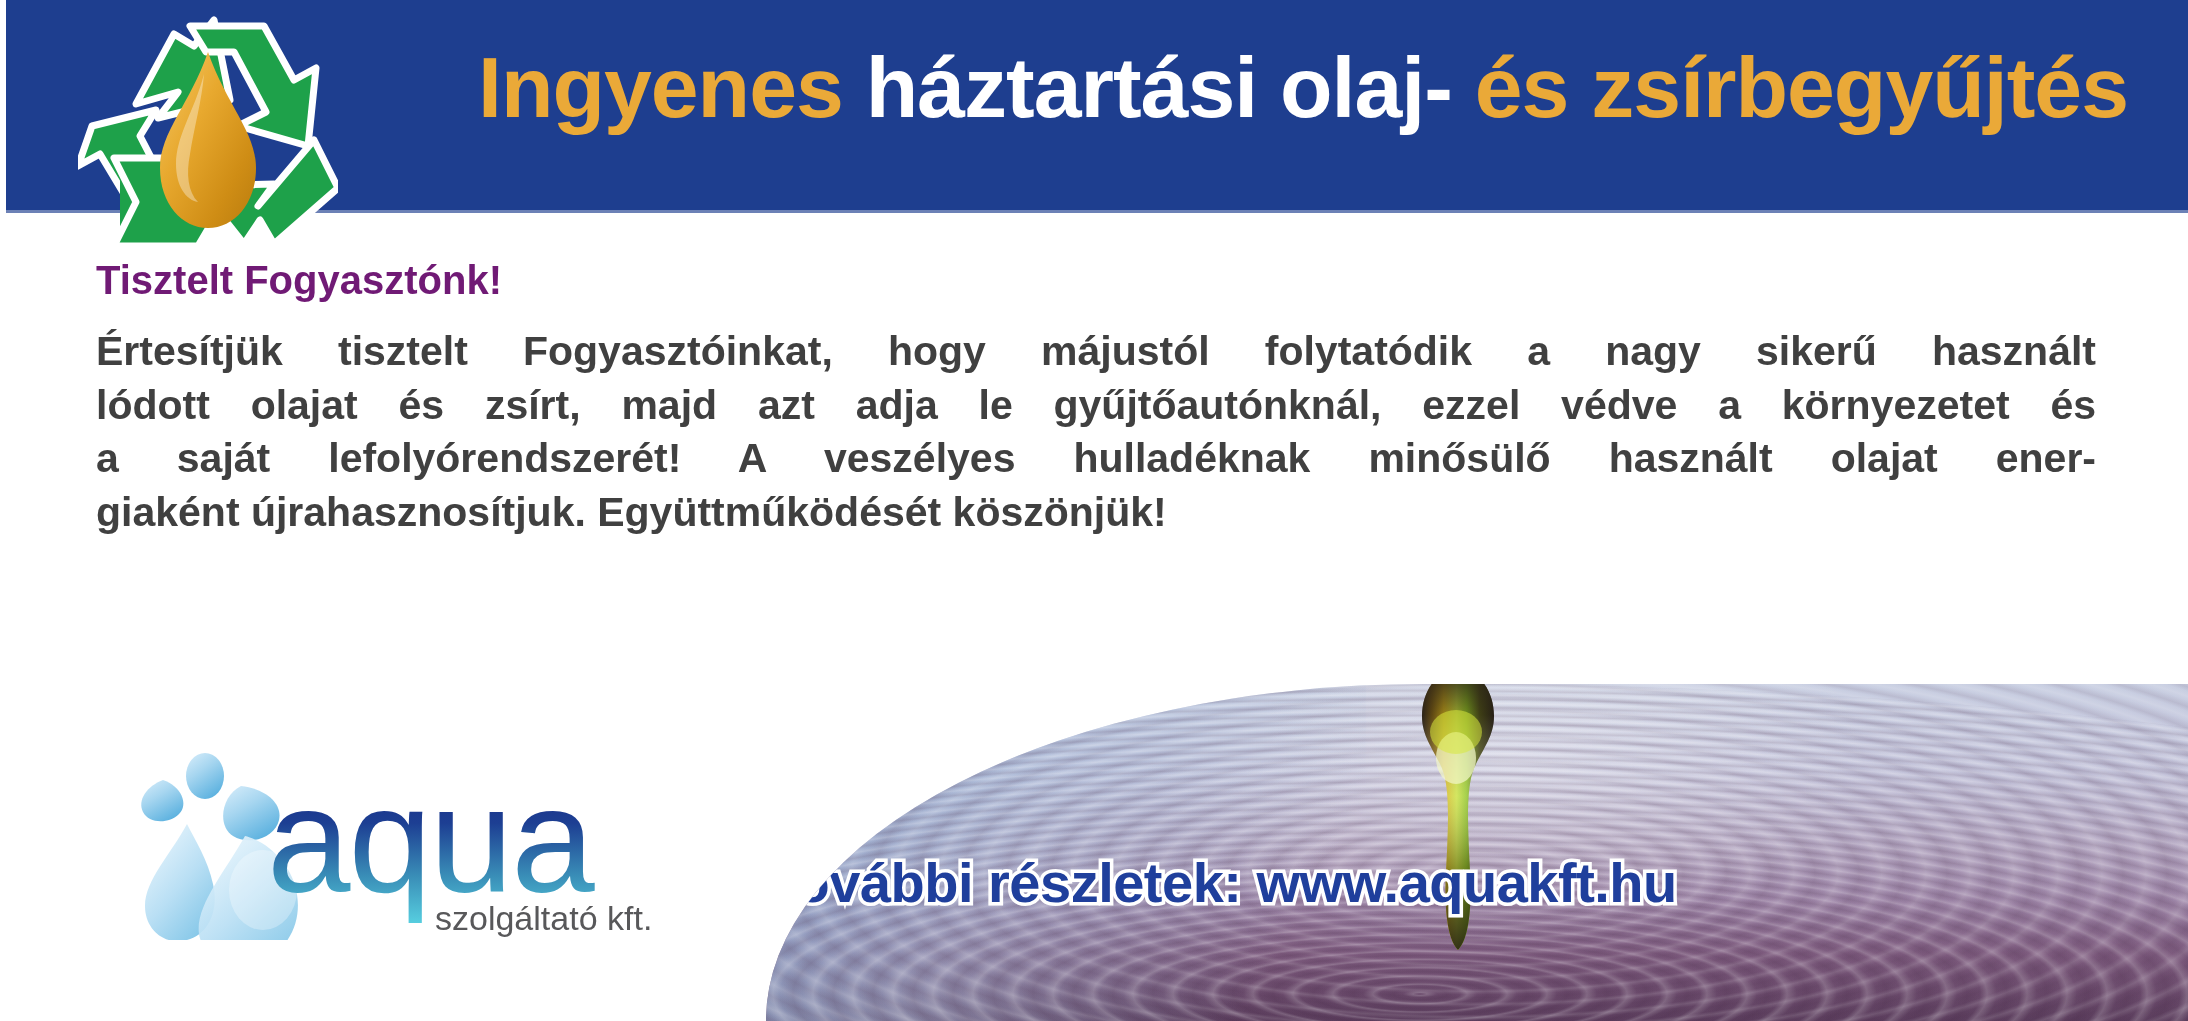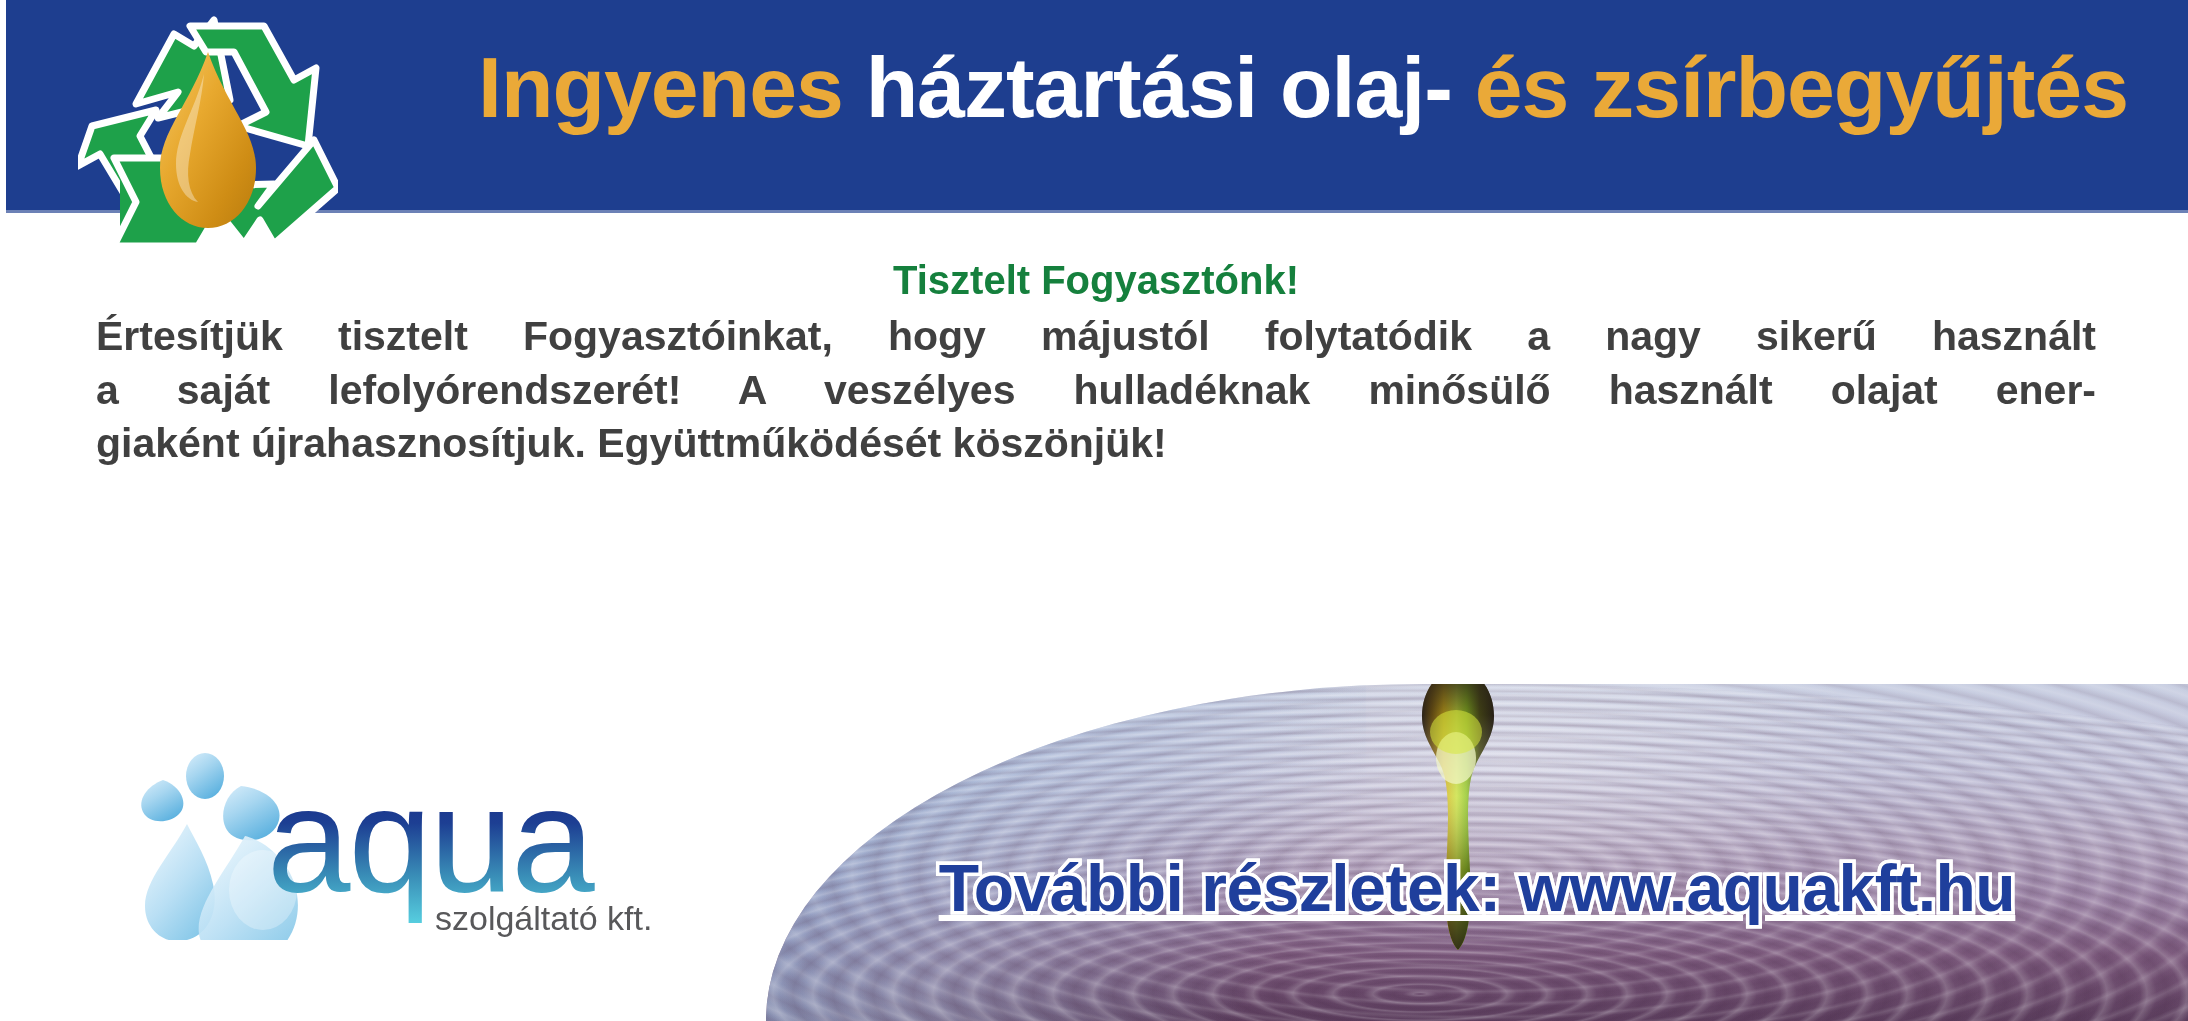--- a/index.html
+++ b/index.html
@@ -65,26 +65,26 @@
   .recycle-logo svg { display: block; width: 100%; height: 100%; }
 
   
   .body-block {
     position: absolute;
     left: 96px;
     top: 258px;
     width: 2000px;
   }
   .salutation {
-    text-align: center;
-    color: #15803d;
+    text-align: left;
+    color: #701a75;
     font-size: 40px;
     font-weight: bold;
     letter-spacing: 0px;
-    margin-bottom: 7px;
+    margin-bottom: 22px;
   }
   .body-para {
     color: #404040;
     font-size: 41px;
     font-weight: bold;
     line-height: 1.31;
     text-align: justify;
     text-justify: inter-word;
   }
   .body-para .line {
@@ -186,31 +186,30 @@
     pointer-events: none;
   }
   .droplet svg { display: block; width: 100%; height: 100%; }
 
   
   .water-text {
     position: absolute;
     left: 0;
     top: 166px;
     width: 100%;
-    text-align: center;
-    font-size: 66px;
+    text-align: left;
+    font-size: 56px;
     font-weight: bold;
     color: #1f3f9c;
     letter-spacing: -0.5px;
     white-space: nowrap;
     -webkit-text-stroke: 7px #ffffff;
     paint-order: stroke fill;
     text-shadow:
       0 0 1px #ffffff;
-    text-decoration: underline;
   }
 
 </style>
 </head>
 <body>
 
 <div class="flyer">
 
   <div class="header-banner">
     <div class="header-title">
@@ -244,20 +243,21 @@
       </defs>
       <path fill="url(#dropGrad)" d="M130 44 C 112 96, 82 124, 82 160 C 82 196, 104 220, 130 220 C 156 220, 178 196, 178 160 C 178 124, 148 96, 130 44 Z"></path>
       <path fill="rgba(255,255,255,0.35)" d="M126 66 C 116 104, 98 128, 98 156 C 98 178, 108 192, 120 194 C 110 184, 108 166, 112 146 C 116 120, 124 92, 126 66 Z"></path>
     </svg>
   </div>
 
   <div class="body-block">
     <div class="salutation">Tisztelt Fogyasztónk!</div>
     <div class="body-para">
       <span class="line">Értesítjük tisztelt Fogyasztóinkat, hogy májustól folytatódik a nagy sikerű használt</span>
+      <span class="line">lódott olajat és zsírt, majd azt adja le gyűjtőautónknál, ezzel védve a környezetet és</span>
       <span class="line">a saját lefolyórendszerét! A veszélyes hulladéknak minősülő használt olajat ener-</span>
       <span class="line last">giaként újrahasznosítjuk. Együttműködését köszönjük!</span>
     </div>
   </div>
 
   <div class="aqua-logo">
     <svg viewBox="0 0 600 200" xmlns="http://www.w3.org/2000/svg">
       <defs>
         <linearGradient id="wordGrad" x1="0" y1="0" x2="0" y2="1">
           <stop offset="0%" stop-color="#17237e"></stop>

